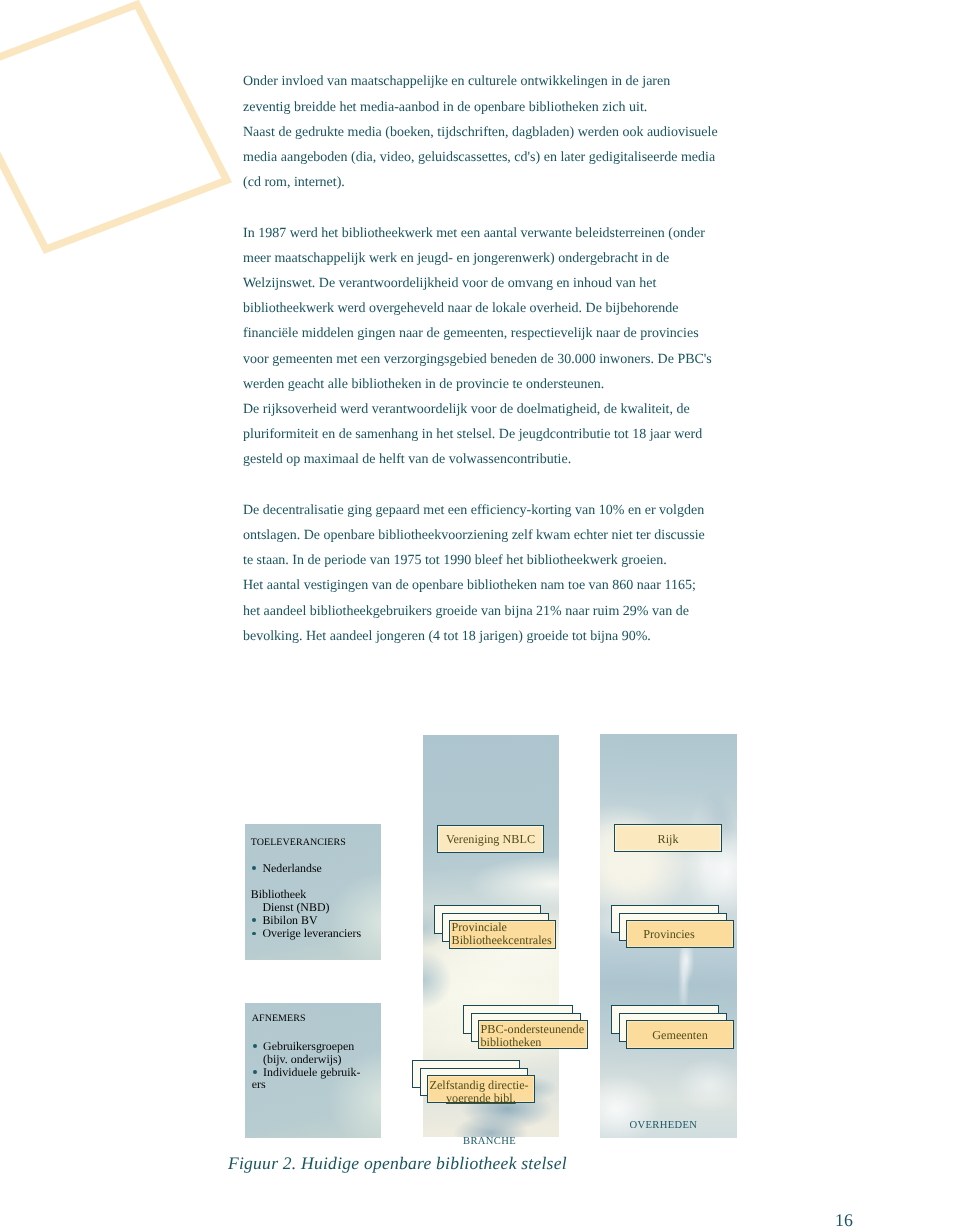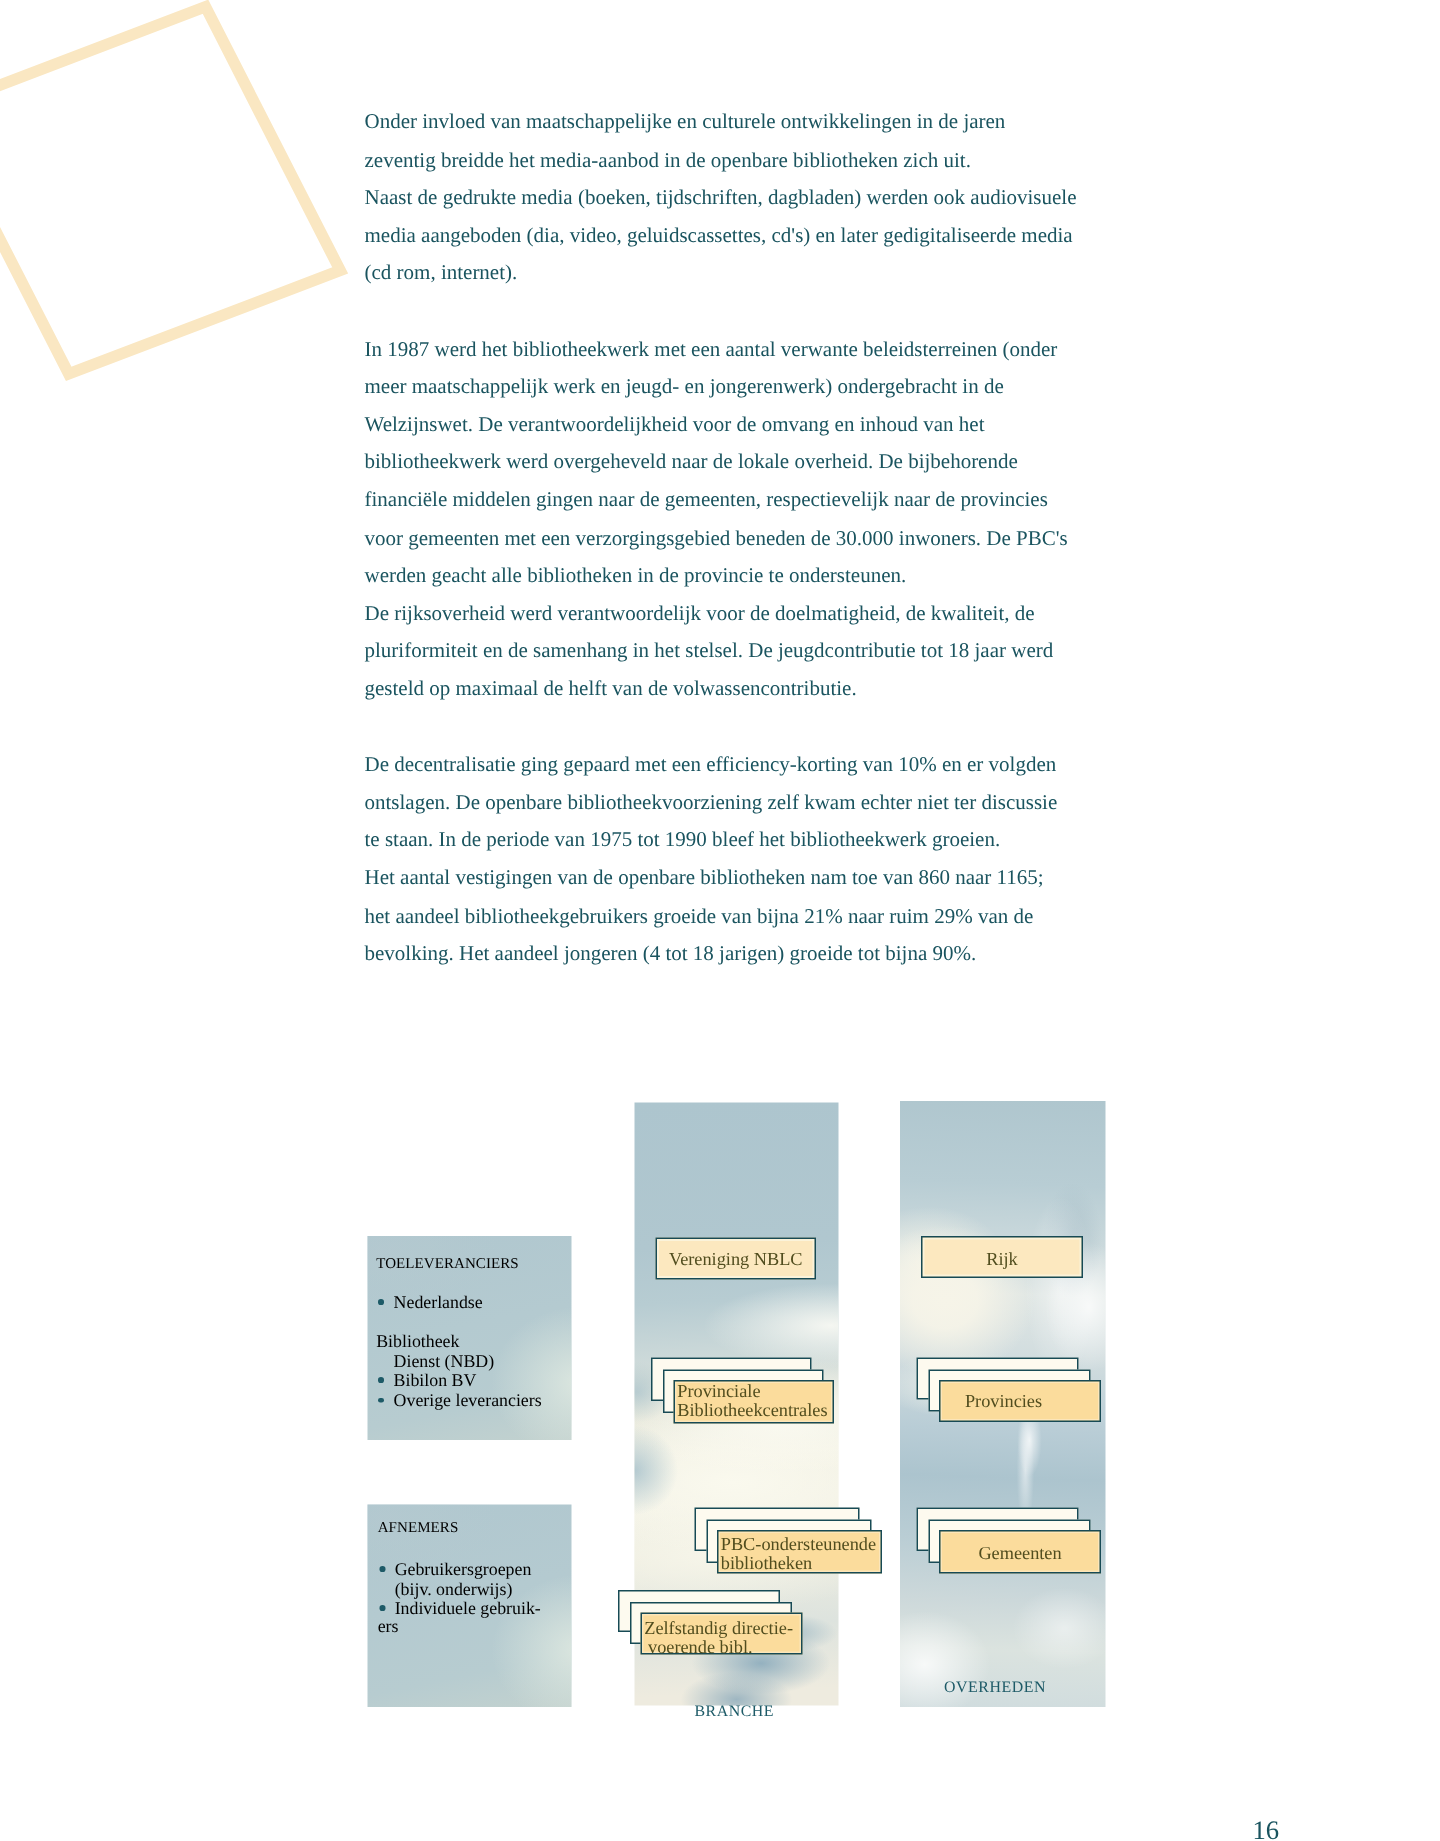--- a/index.html
+++ b/index.html
@@ -123,28 +123,29 @@
       <div class="bx-t" style="left: 449px; top: 933.6px; width: 107px; text-align: left; padding-left: 2.5px; box-sizing: border-box;">Bibliotheekcentrales</div>
       <div class="bx back" style="left: 463.2px; top: 1005.2px; width: 110px; height: 29px;"></div>
       <div class="bx back" style="left: 470.6px; top: 1012.6px; width: 110px; height: 29px;"></div>
       <div class="bx" style="left: 478px; top: 1020px; width: 110px; height: 29px;"></div>
       <div class="bx-t" style="left: 478px; top: 1023px; width: 110px; text-align: left; padding-left: 2.5px; box-sizing: border-box;">PBC-ondersteunende</div>
       <div class="bx-t" style="left: 478px; top: 1035.8px; width: 110px; text-align: left; padding-left: 2.5px; box-sizing: border-box;">bibliotheken</div>
       <div class="bx back" style="left: 412.2px; top: 1060.2px; width: 108px; height: 28px;"></div>
       <div class="bx back" style="left: 419.6px; top: 1067.6px; width: 108px; height: 28px;"></div>
       <div class="bx" style="left: 427px; top: 1075px; width: 108px; height: 28px;"></div>
       <div class="bx-t" style="left: 427px; top: 1078.8px; width: 108px; text-align: left; padding-left: 2.5px; box-sizing: border-box;">Zelfstandig directie-</div>
-      <div class="bx-t" style="left: 427px; top: 1091.8px; width: 108px; text-align: left; padding-left: 5px; box-sizing: border-box;">voerende bibl.</div>
+      <div class="bx-t" style="left: 427px; top: 1091.8px; width: 108px; text-align: left; padding-left: 19px; box-sizing: border-box; text-decoration: underline;">voerende bibl.</div>
       <div class="gcol sky2" style="left: 600px; top: 734px; width: 137px; height: 404px;"></div>
       <div class="collab" style="left: 629.4px; top: 1119.5px;">OVERHEDEN</div>
       <div class="bx lite" style="left: 614px; top: 824px; width: 108px; height: 28px;"></div>
       <div class="bx-t" style="left: 614px; top: 832.6px; width: 108px; text-align: center; padding-left: 0px; box-sizing: border-box;">Rijk</div>
       <div class="bx back" style="left: 611.2px; top: 905.2px; width: 108px; height: 28px;"></div>
       <div class="bx back" style="left: 618.6px; top: 912.6px; width: 108px; height: 28px;"></div>
       <div class="bx" style="left: 626px; top: 920px; width: 108px; height: 28px;"></div>
       <div class="bx-t" style="left: 626px; top: 928.4px; width: 86px; text-align: center; padding-left: 0px; box-sizing: border-box;">Provincies</div>
       <div class="bx back" style="left: 611.2px; top: 1005.2px; width: 108px; height: 29px;"></div>
       <div class="bx back" style="left: 618.6px; top: 1012.6px; width: 108px; height: 29px;"></div>
       <div class="bx" style="left: 626px; top: 1020px; width: 108px; height: 29px;"></div>
       <div class="bx-t" style="left: 626px; top: 1028.8px; width: 108px; text-align: center; padding-left: 0px; box-sizing: border-box;">Gemeenten</div>
     </div>
+  <div class="caption" style="left:228px;top:1153px;font-size:17.6px;letter-spacing:0.22px">Figuur 2. Huidige openbare bibliotheek stelsel</div>
   <div class="pageno" style="left:835px;top:1210px;font-size:17.8px">16</div>
 </div>
 
 </body></html>

